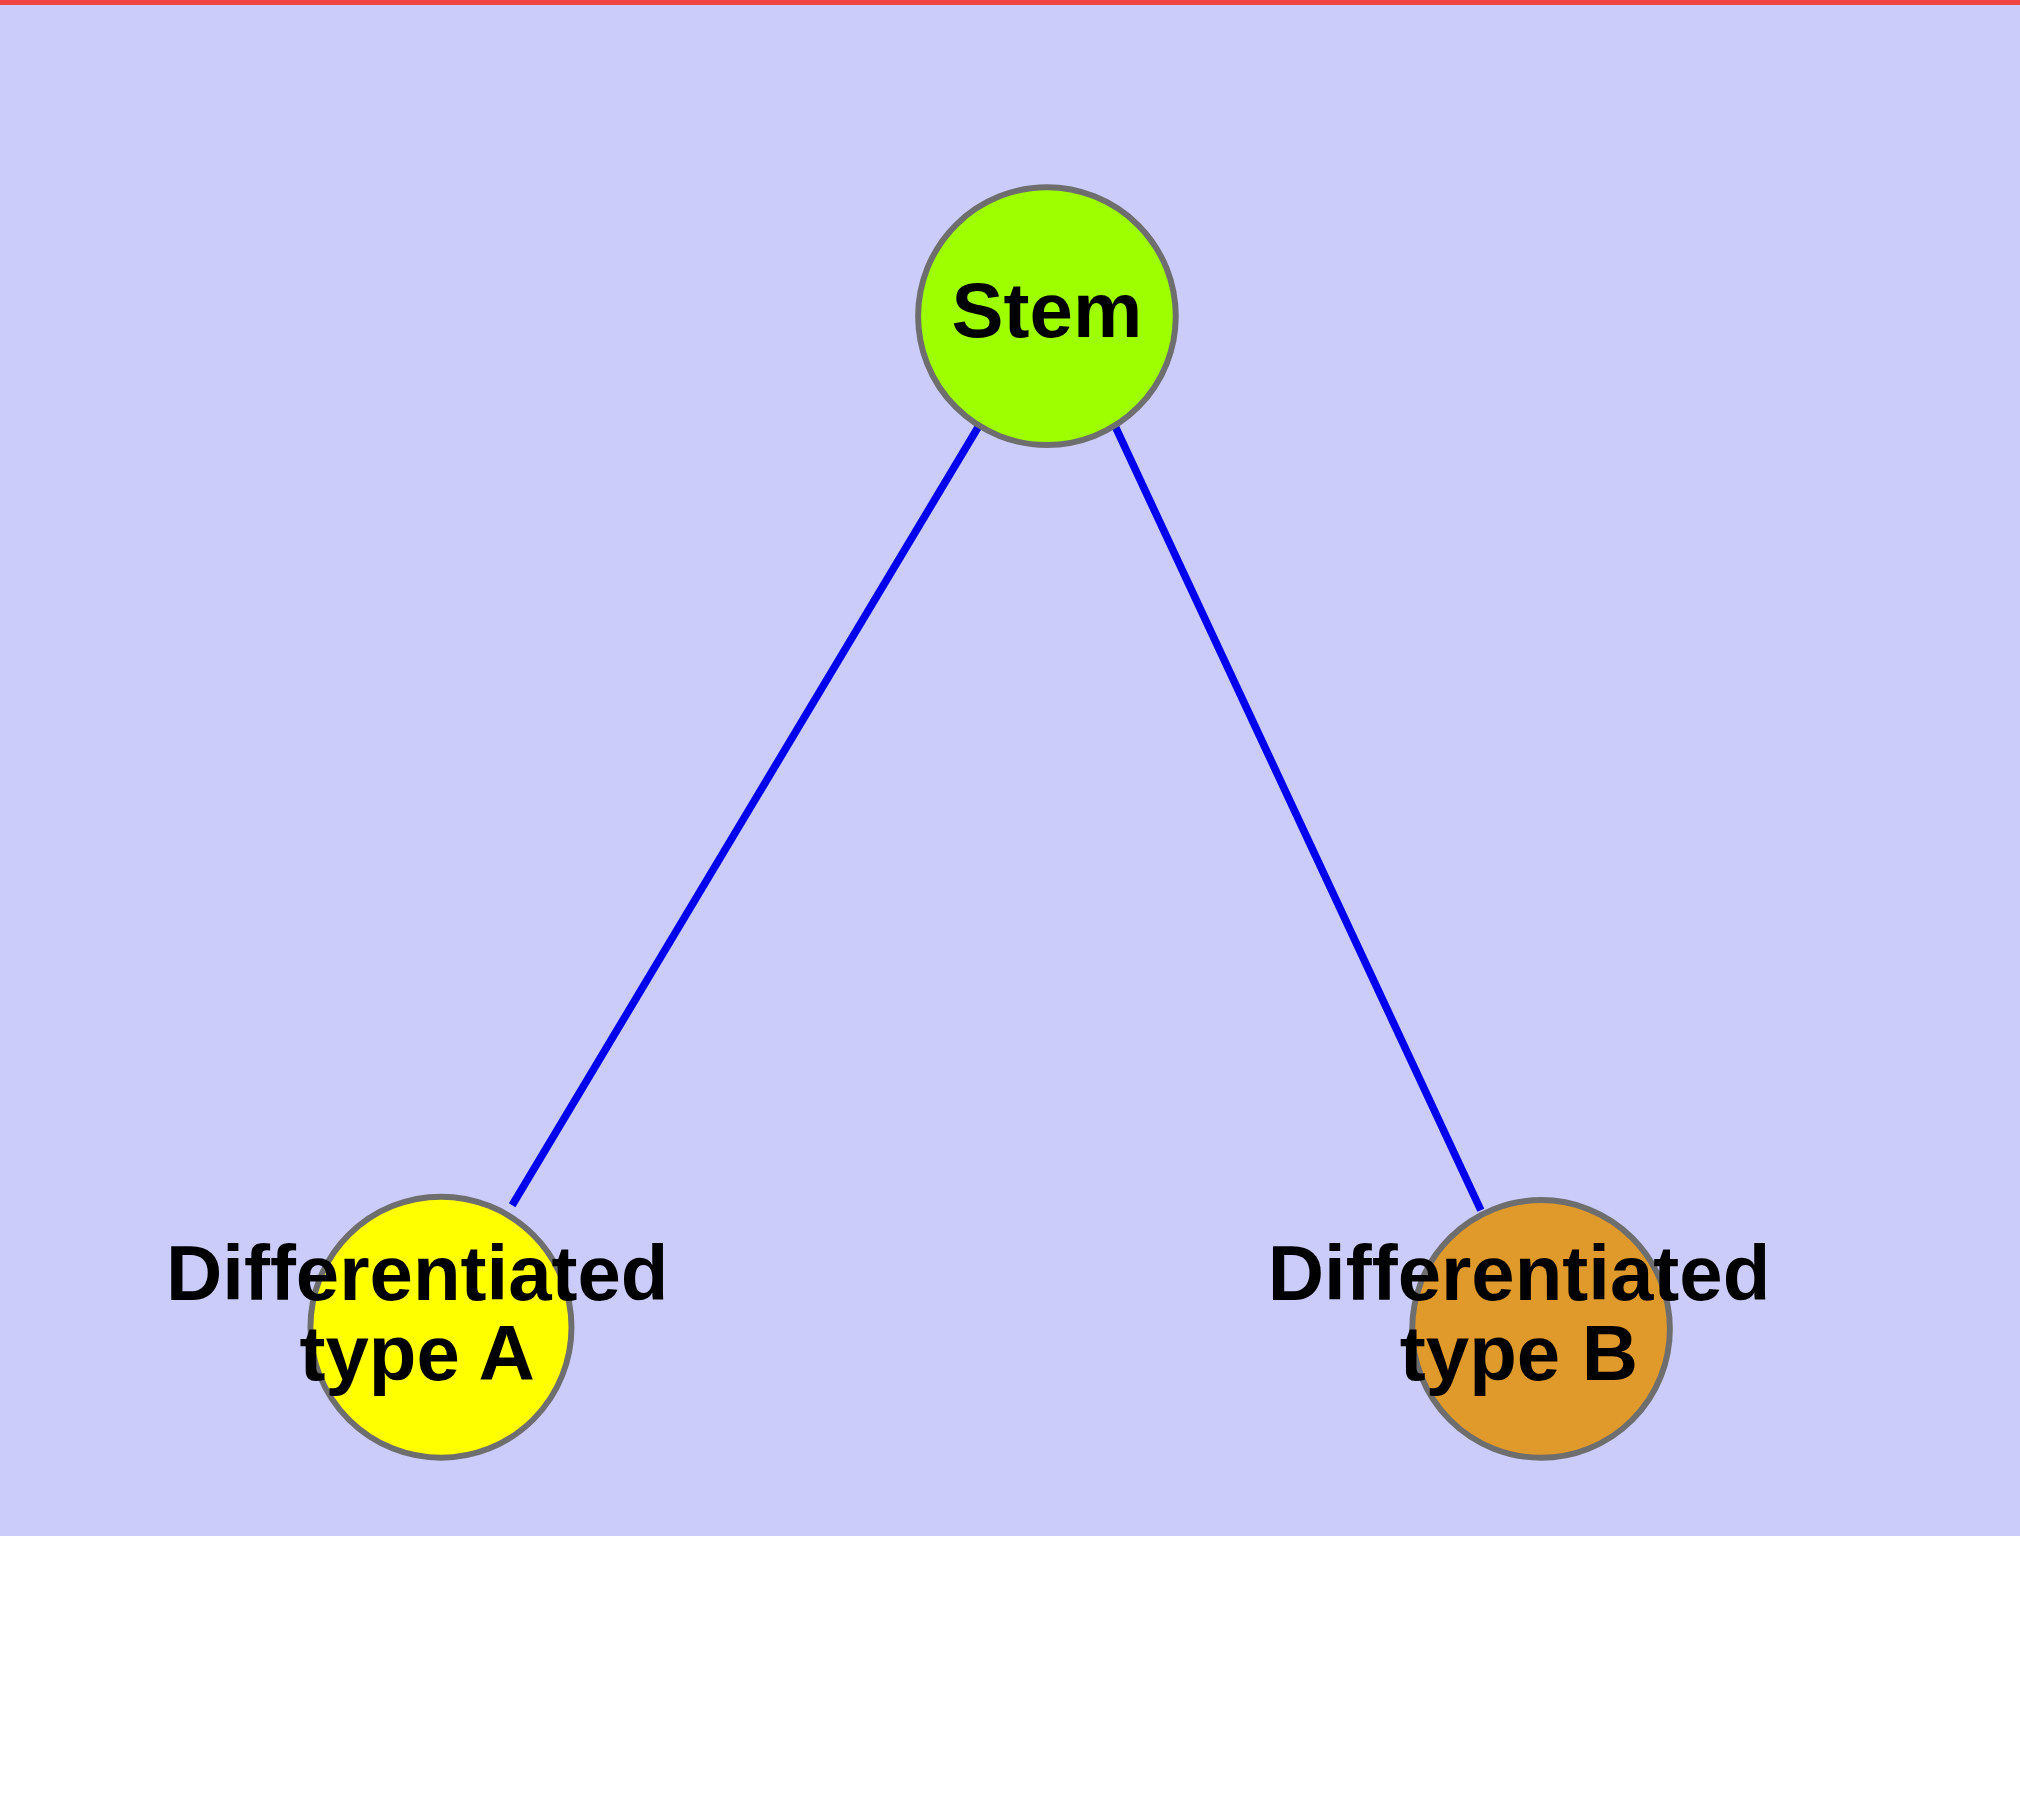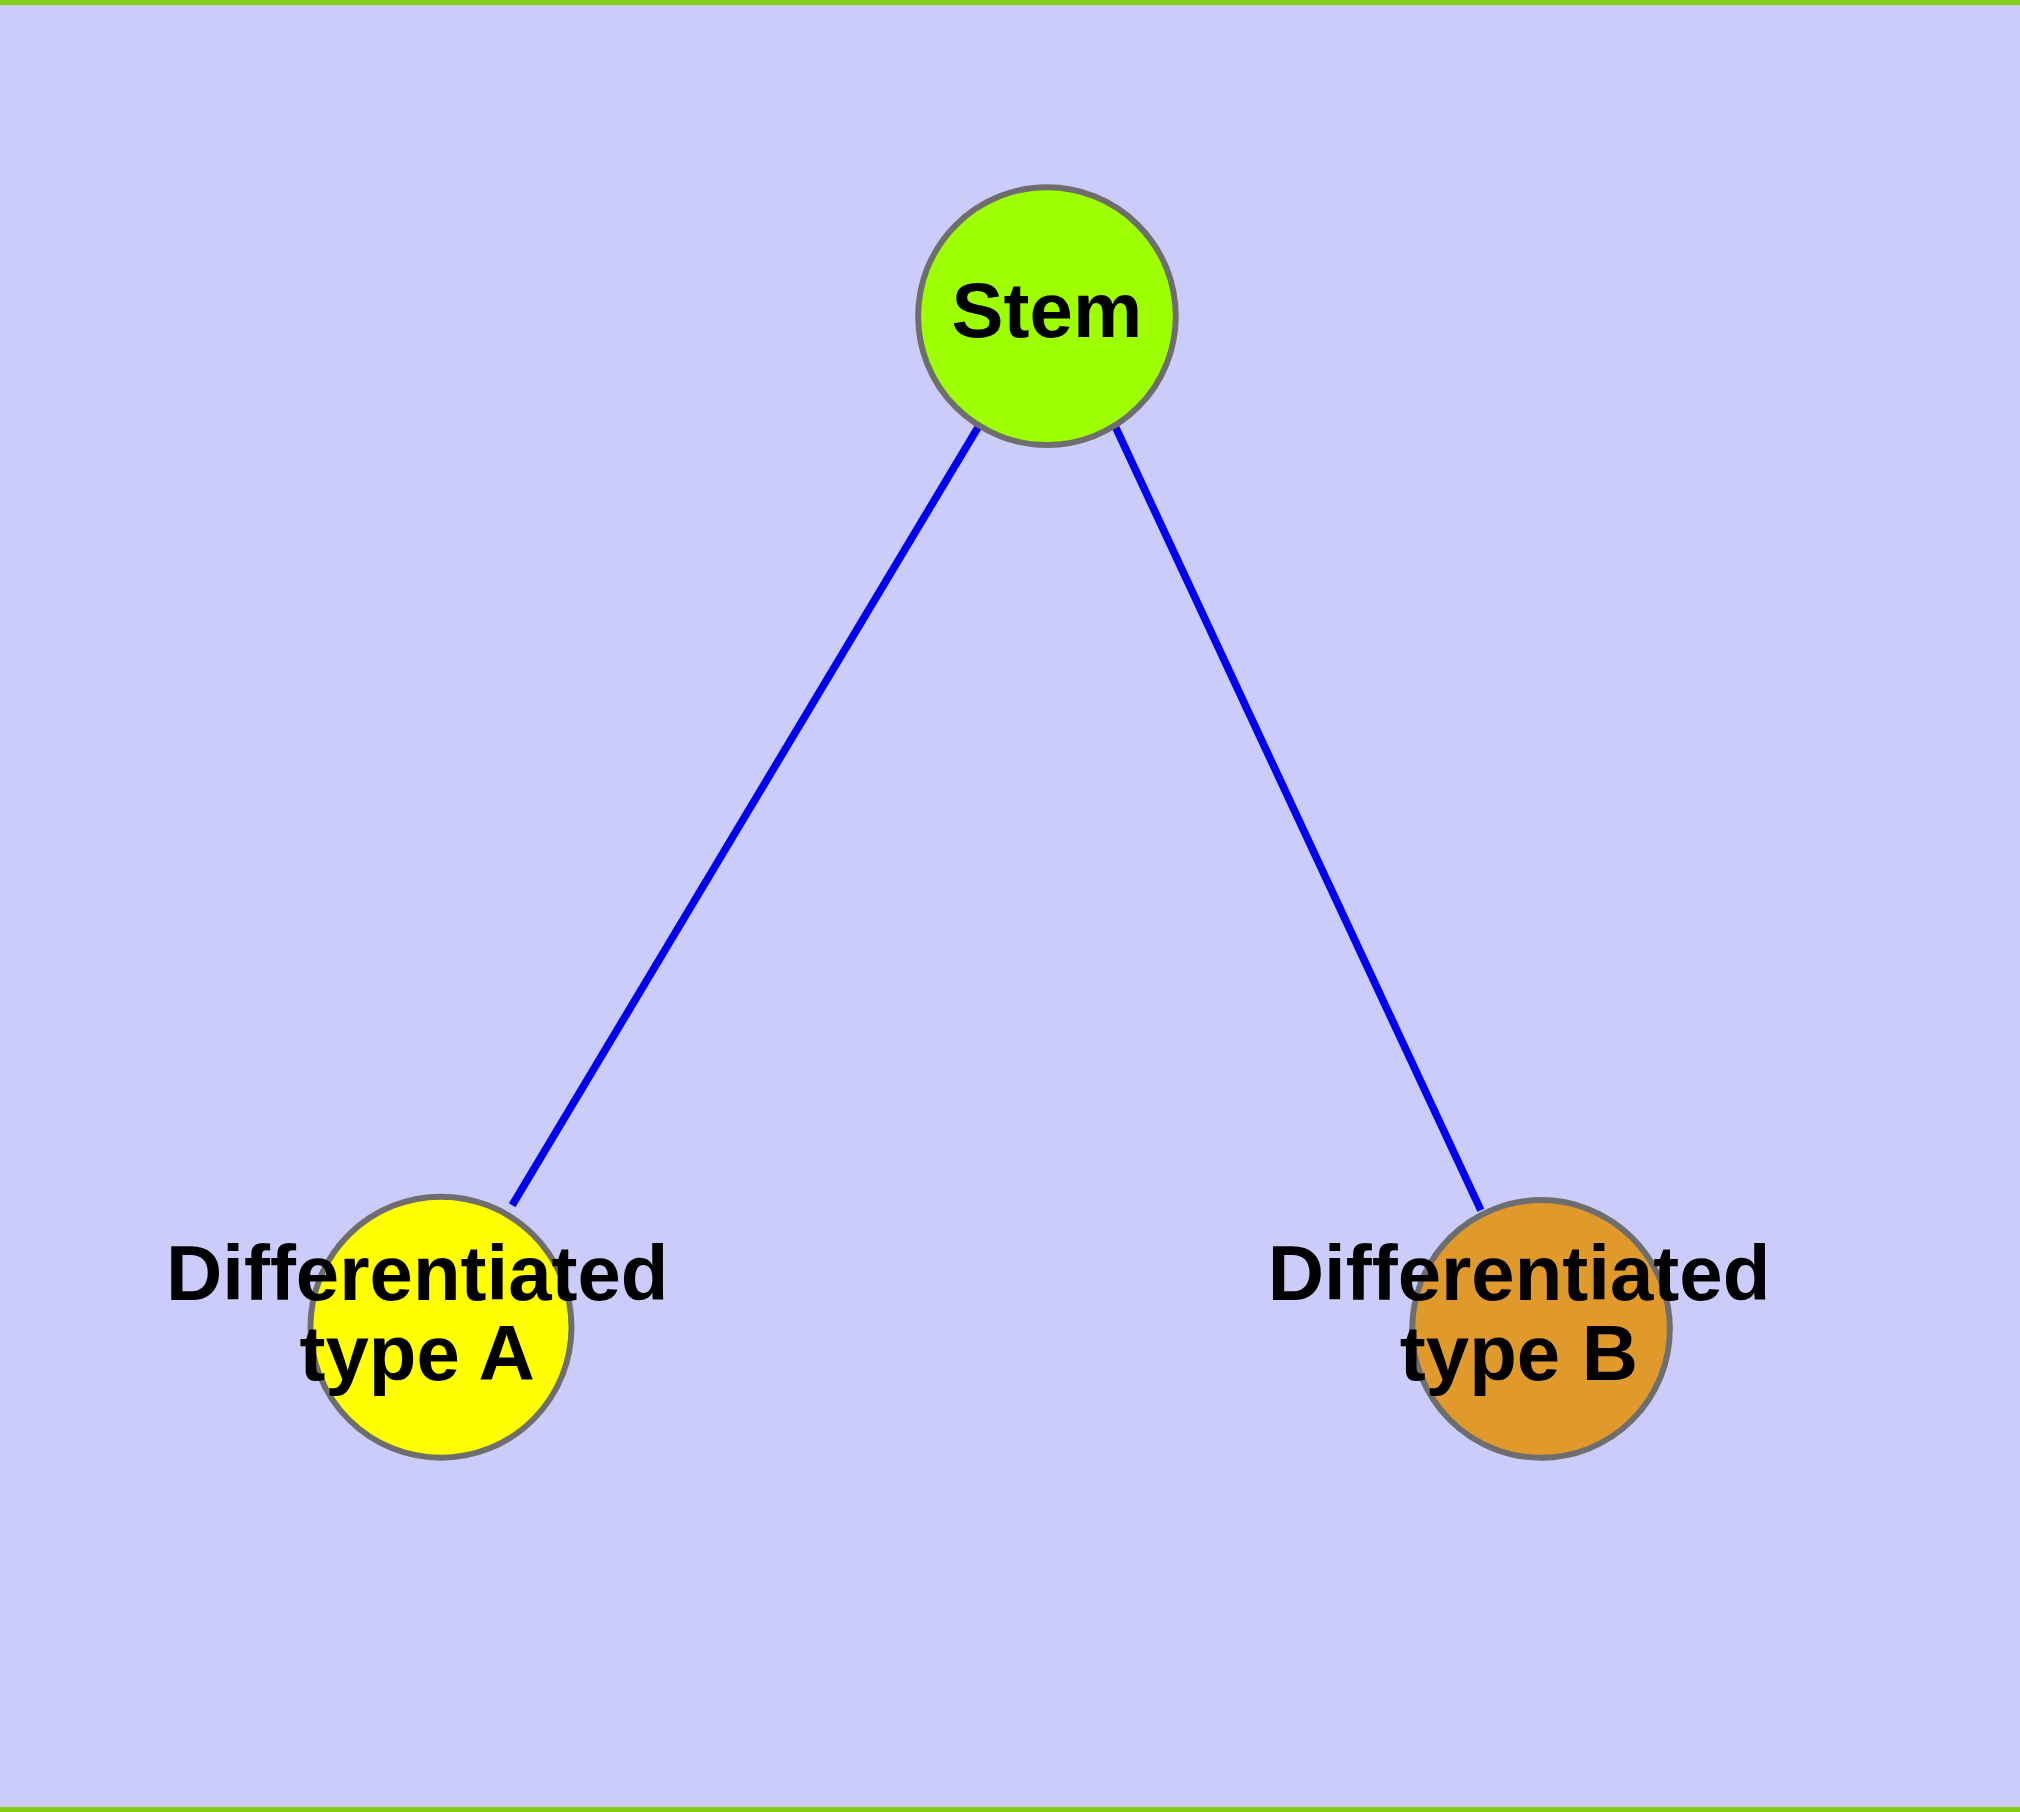--- a/index.html
+++ b/index.html
@@ -37,21 +37,21 @@
     font-family: "Liberation Sans", sans-serif;
     font-weight: bold;
     fill: #000000;
     dominant-baseline: middle;
     text-anchor: middle;
   }
 </style>
 </head>
 <body>
 
-<div id="canvas" style="width: 2021px; height: 1812px; background: #84cc16;">
+<div id="canvas" style="width: 2021px; height: 1536px; background: #ef4444;">
 
   <div id="plot-background" style="background: rgb(204, 204, 250); width: 2021px; height: 1802px;"></div>
 
   <svg id="graph-svg" viewBox="0 0 2384 2138" xmlns="http://www.w3.org/2000/svg">
 
     <g>
       <line x1="1155" y1="502" x2="604" y2="1422" stroke="#0000ee" stroke-width="9" stroke-linecap="butt"></line>
       <line x1="1315" y1="502" x2="1747" y2="1428" stroke="#0000ee" stroke-width="9" stroke-linecap="butt"></line>
     </g>
 

